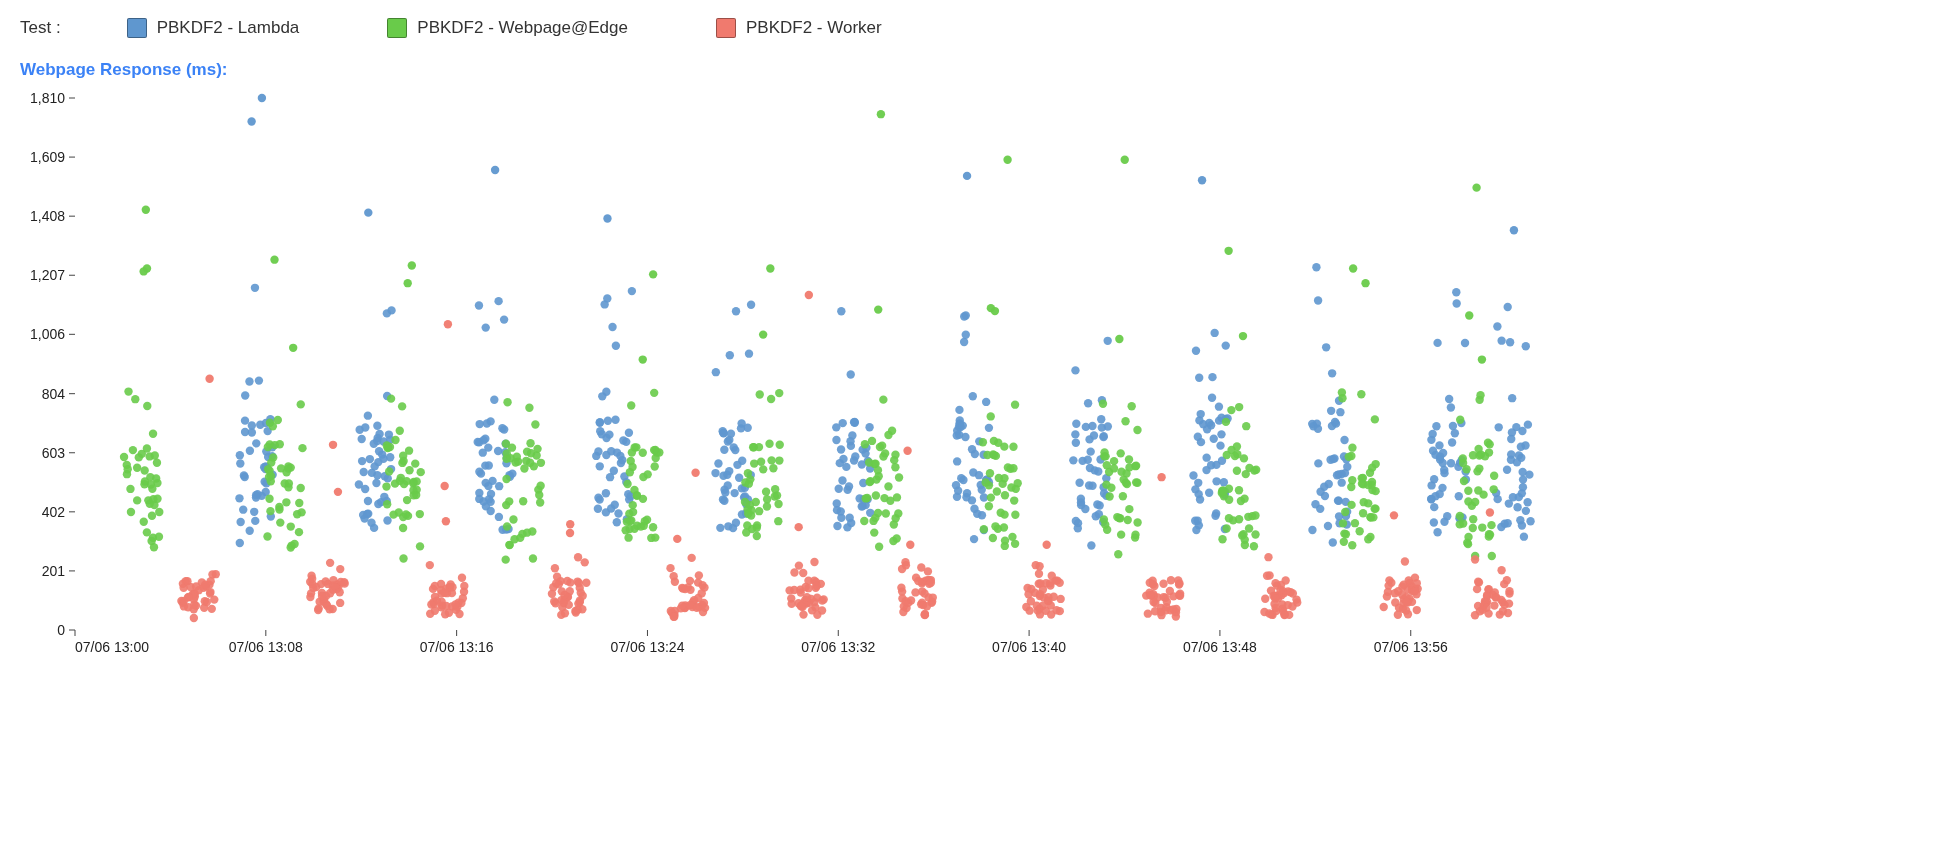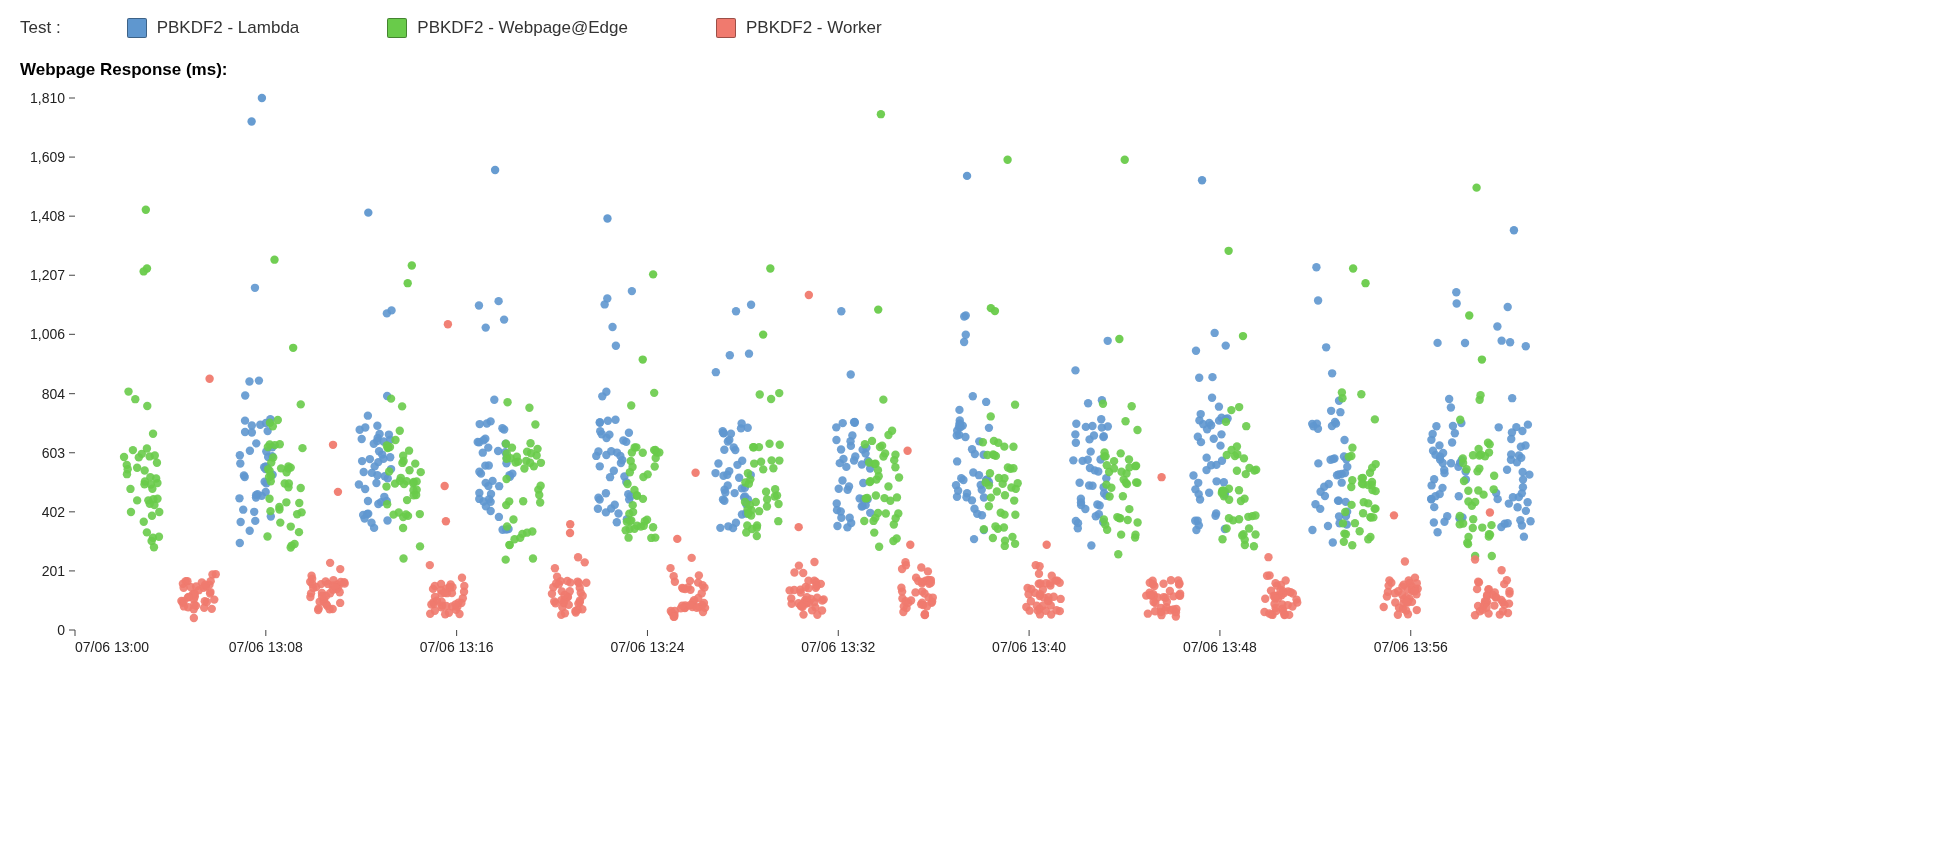--- a/index.html
+++ b/index.html
@@ -34,21 +34,21 @@
   .swatch {
     width: 18px;
     height: 18px;
     border: 1px solid rgba(0,0,0,0.35);
     margin-right: 10px;
     border-radius: 2px;
   }
   .subtitle {
     font-weight: 700;
     font-size: 17px;
-    color: #000000;
+    color: #3b82f6;
     margin-bottom: 10px;
   }
   .chart-holder {
     width: 1520px;
     height: 570px;
     position: relative;
   }
   svg { display:block; }
   .axis text {
     font-size: 14px;

